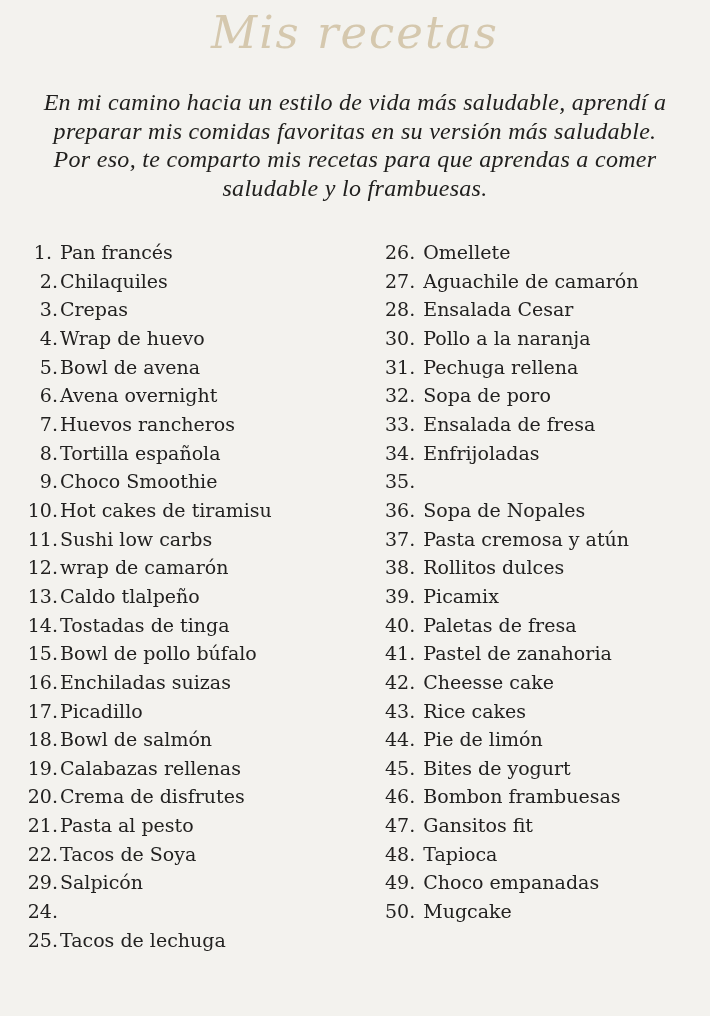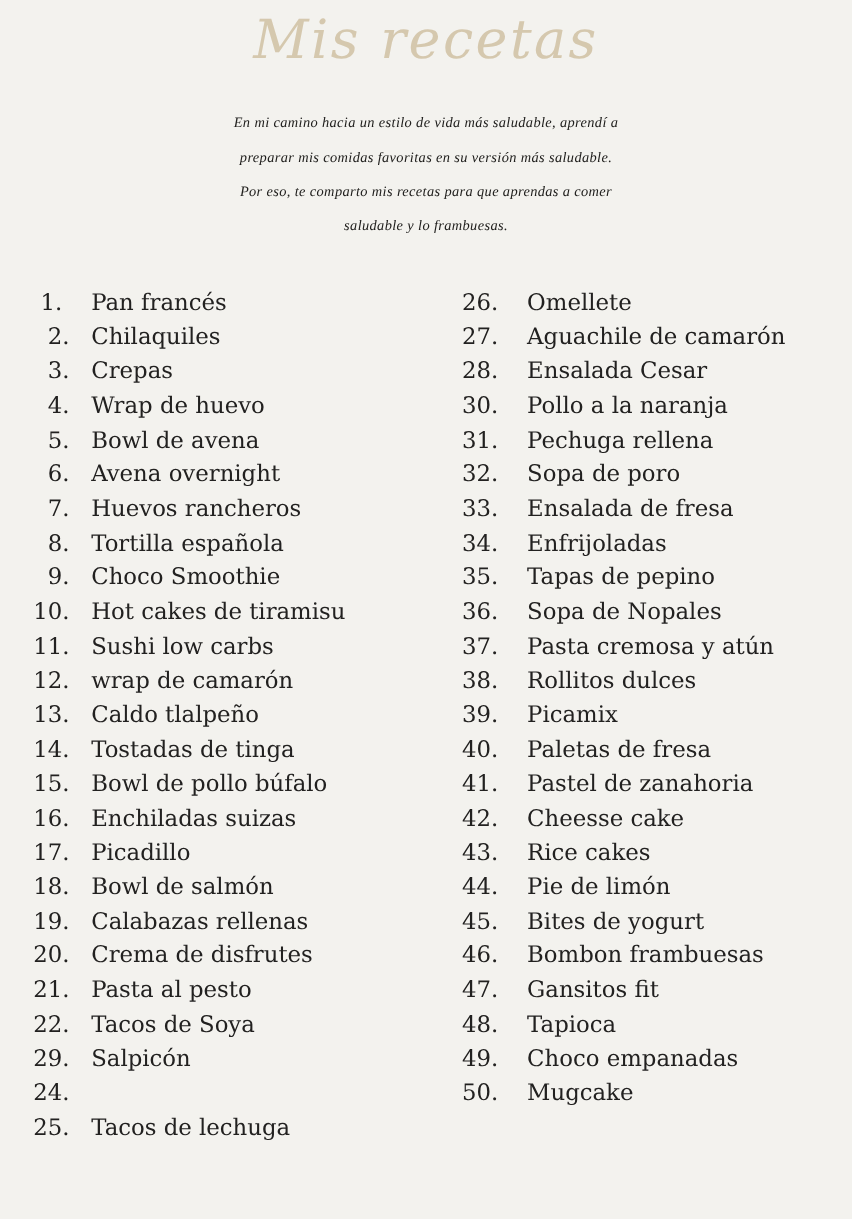--- a/index.html
+++ b/index.html
@@ -25,21 +25,21 @@
     font-size:45px;
     letter-spacing:2px;
     color:#d5c8ae;
   }
   .intro{
     position:absolute;
     top:88px;left:0;right:0;
     text-align:center;
     font-family:"Liberation Serif", serif;
     font-style:italic;
-    font-size:12px;
+    font-size:24px;
     line-height:28.6px;
     letter-spacing:0.3px;
     color:#21201e;
   }
   .columns{
     position:absolute;
     top:238px;left:0;right:0;
   }
   .col{
     position:absolute;
@@ -55,21 +55,21 @@
     white-space:nowrap;
   }
   .num{
     white-space:pre;
   }
   .col-left .num{
     min-width:36px;
     text-align:right;
   }
   .label{
-    margin-left:18px;
+    margin-left:2px;
   }
 </style>
 </head>
 <body style="background: rgb(243, 242, 238);">
 
 <div class="page" style="background: rgb(243, 242, 238);">
 
   <div class="title" style="color: rgb(213, 200, 174);">Mis recetas</div>
 
   <div class="intro">
@@ -209,21 +209,20 @@
         <div class="row">
           <span class="num">33. </span>
           <span class="label">Ensalada de fresa</span>
         </div>
         <div class="row">
           <span class="num">34. </span>
           <span class="label">Enfrijoladas</span>
         </div>
         <div class="row">
           <span class="num">35. </span>
-          <span class="label">Tapas de pepino</span>
         </div>
         <div class="row">
           <span class="num">36. </span>
           <span class="label">Sopa de Nopales</span>
         </div>
         <div class="row">
           <span class="num">37. </span>
           <span class="label">Pasta cremosa y atún</span>
         </div>
         <div class="row">

